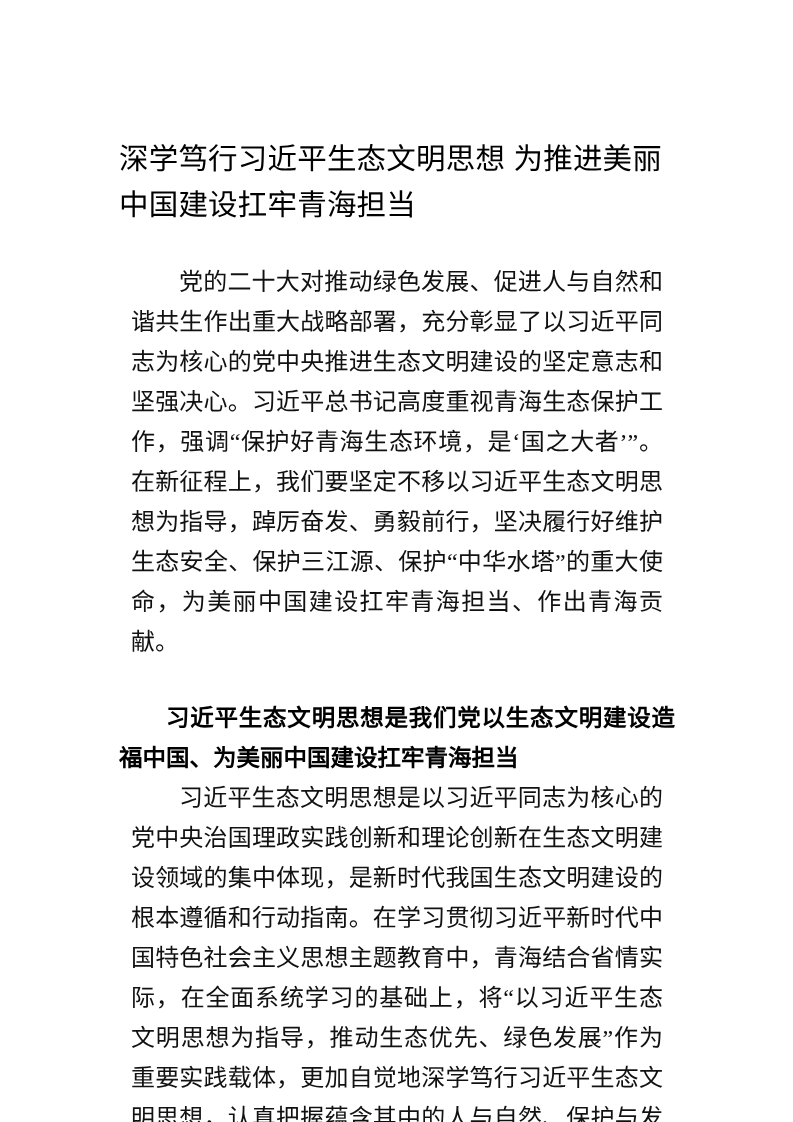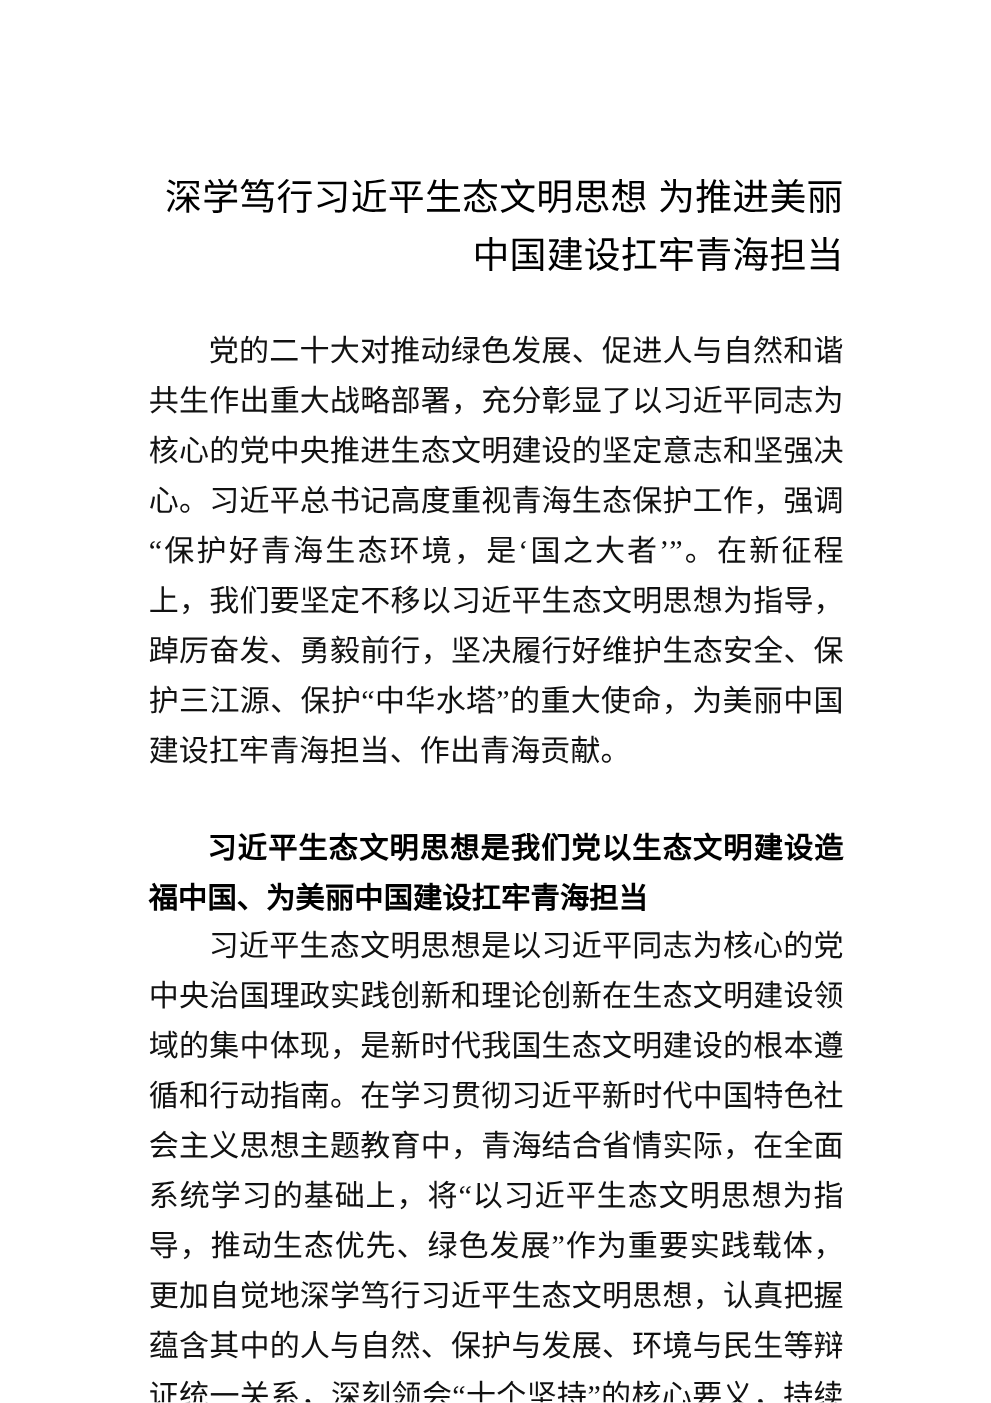--- a/index.html
+++ b/index.html
@@ -33,29 +33,29 @@
 
   
   .doc-title {
     margin: 0;
     padding: 0;
     padding-top: 136px;
     font-family: "Liberation Sans", "DejaVu Sans", sans-serif;
     font-size: 29.5px;
     font-weight: 500;
     line-height: 46px;
-    text-align: right;
+    text-align: left;
     letter-spacing: 0.2px;
     color: #000000;
     white-space: pre-wrap;
   }
 
   
   .body-para {
-    margin: 0;
+    margin: 12px;
     padding: 0;
     font-family: "Liberation Serif", "DejaVu Serif", serif;
     font-size: 24px;
     line-height: 40px;
     text-align: justify;
     text-justify: inter-character;
     text-indent: 48px;
     color: #111111;
     letter-spacing: 0.1px;
     font-style: normal;

